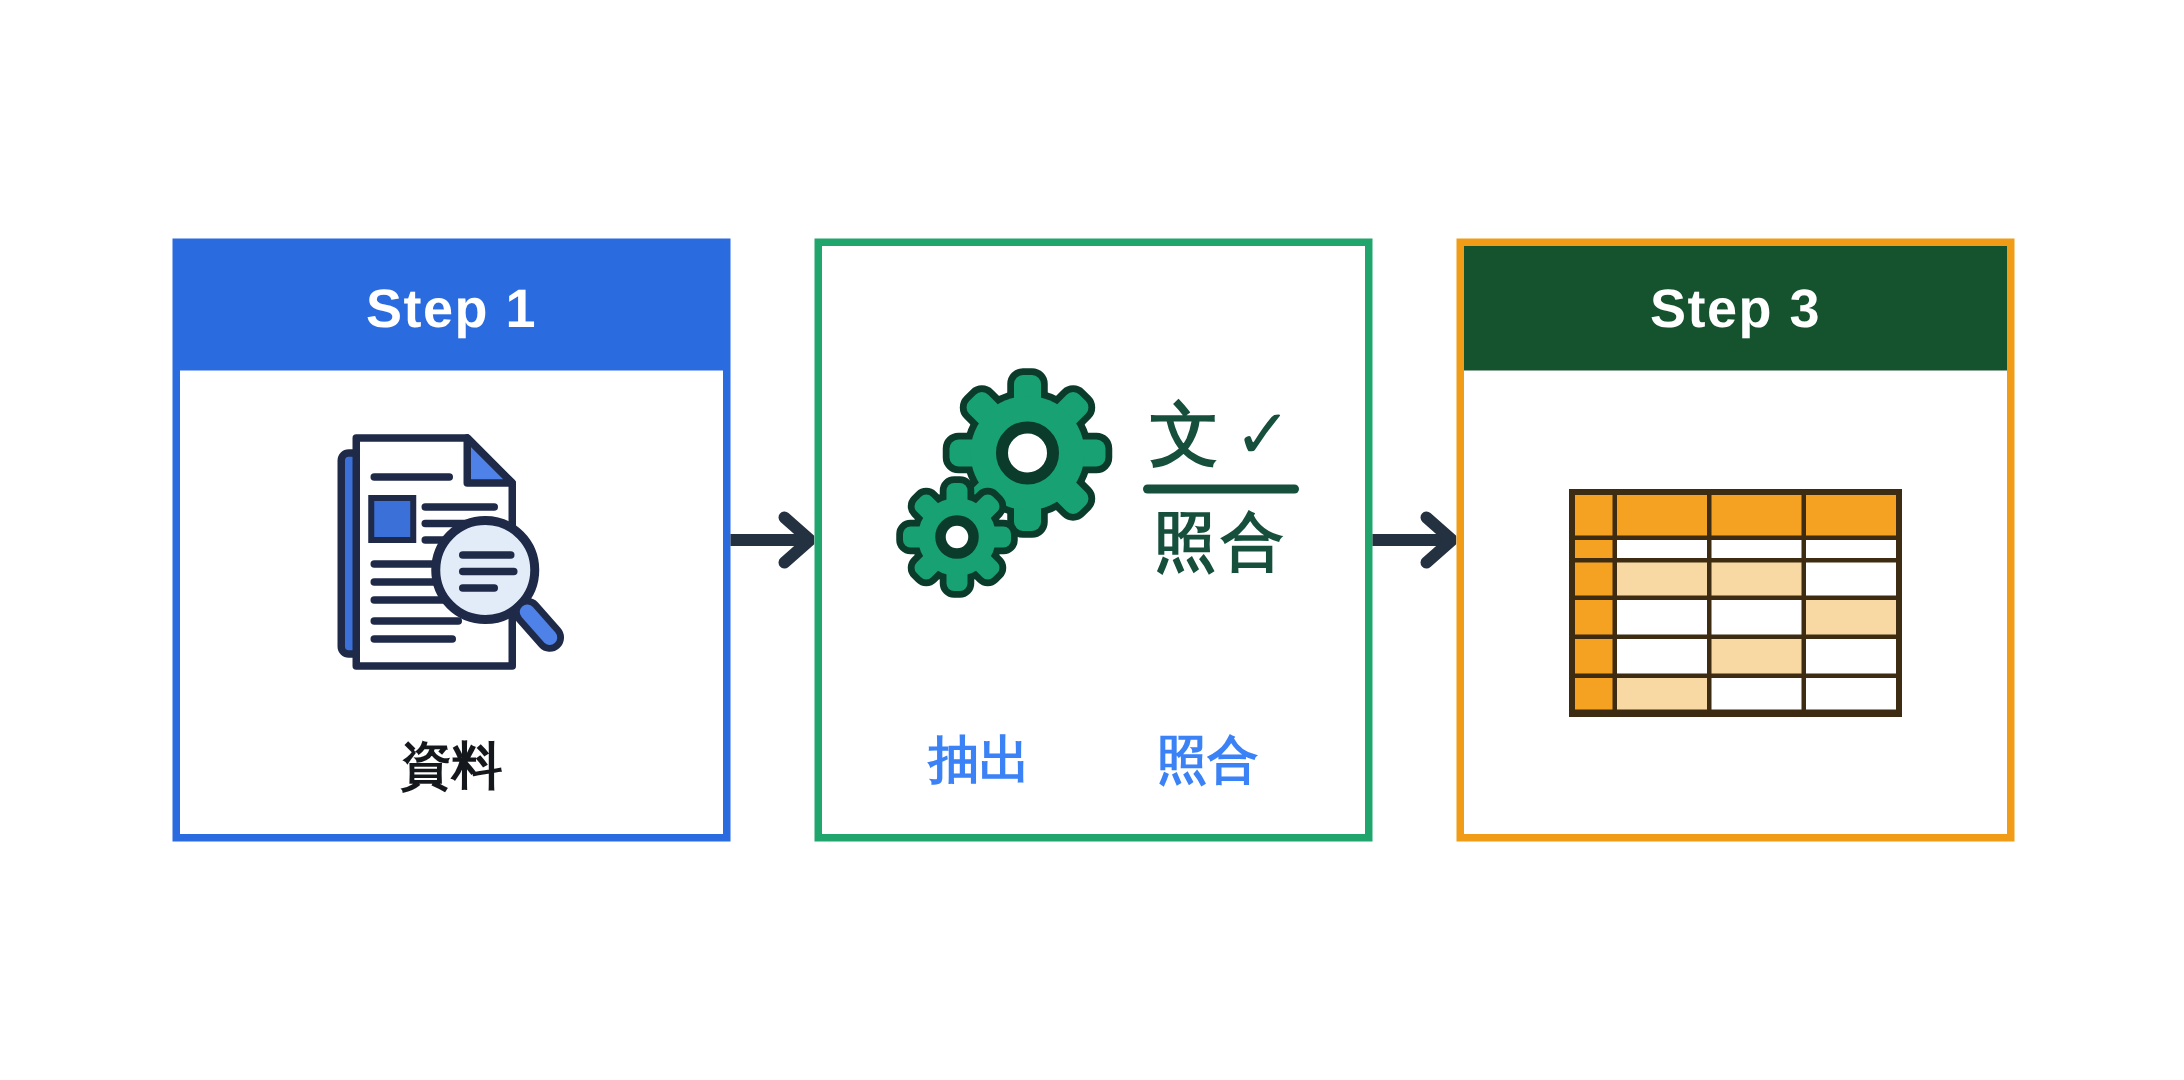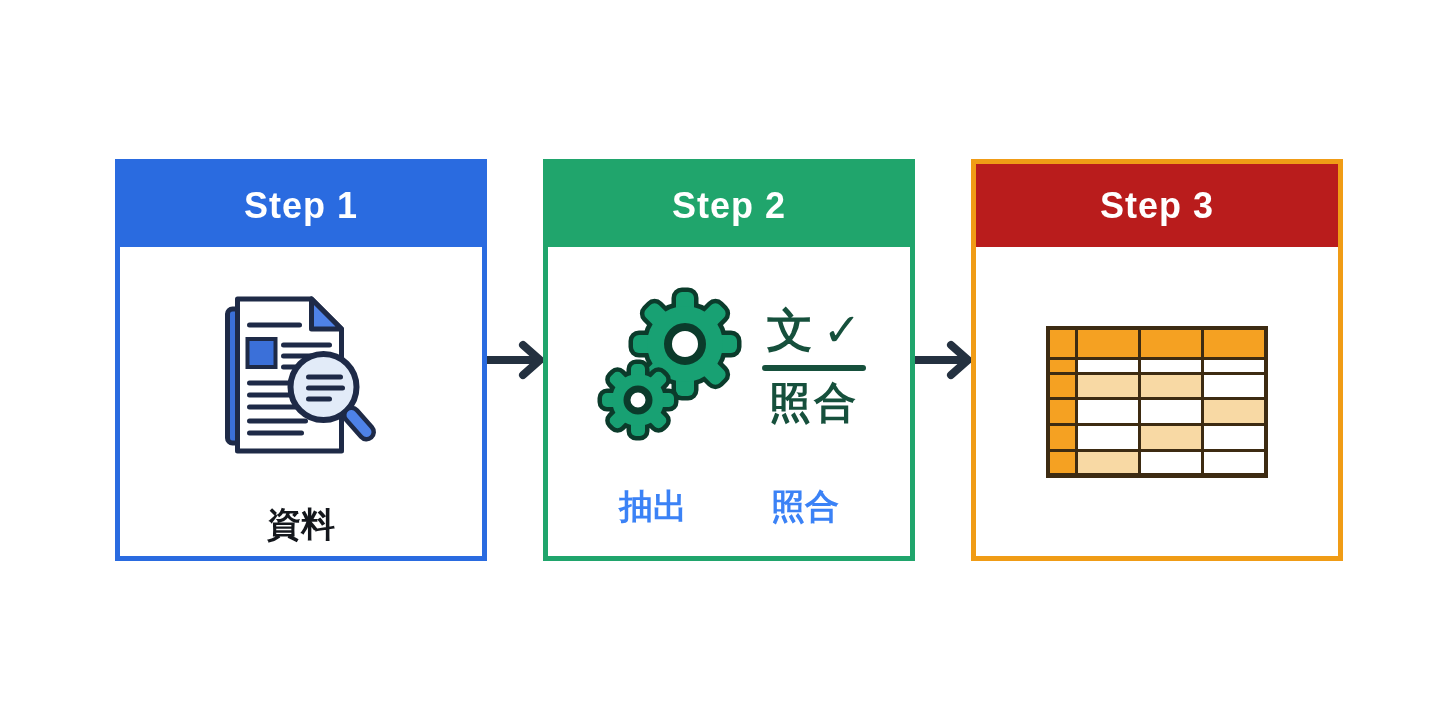--- a/index.html
+++ b/index.html
@@ -51,21 +51,21 @@
     flex: 1;
     display: flex;
     align-items: center;
     justify-content: center;
     width: 100%;
   }
   .card-label {
     font-size: 34px;
     font-weight: 700;
     color: #14171c;
-    margin-bottom: 8px;
+    margin-bottom: 22px;
     text-align: center;
   }
   
   .arrow-slot {
     width: 56px;
     display: flex;
     align-items: center;
     justify-content: center;
   }
   .arrow-slot svg .arrow-stroke {
@@ -183,23 +183,20 @@
     </section>
 
     <div class="arrow-slot">
       <svg width="56" height="44" viewBox="0 0 56 44">
         <line class="arrow-stroke" x1="0" y1="22" x2="48" y2="22"></line>
         <polyline class="arrow-stroke" points="36,7 53,22 36,37"></polyline>
       </svg>
     </div>
 
     <section class="card" style="border-color: rgb(32, 165, 108);">
-      <div class="card-header" style="background: rgb(32, 165, 108);">
-        <span>Step 2</span>
-      </div>
       <div class="card-body">
         <div class="icon-wrap">
           <div class="proc-row">
             <svg class="gear-svg" width="150" height="160" viewBox="0 0 150 160">
               <g>
                 <rect class="gear-stroked" x="41" y="49" width="104" height="18" rx="6" transform="rotate(0 93 58)"></rect>
                 <rect class="gear-stroked" x="41" y="49" width="104" height="18" rx="6" transform="rotate(45 93 58)"></rect>
                 <rect class="gear-stroked" x="41" y="49" width="104" height="18" rx="6" transform="rotate(90 93 58)"></rect>
                 <rect class="gear-stroked" x="41" y="49" width="104" height="18" rx="6" transform="rotate(135 93 58)"></rect>
                 <circle class="gear-stroked" cx="93" cy="58" r="38"></circle>
@@ -242,21 +239,21 @@
     </section>
 
     <div class="arrow-slot">
       <svg width="56" height="44" viewBox="0 0 56 44">
         <line class="arrow-stroke" x1="0" y1="22" x2="48" y2="22"></line>
         <polyline class="arrow-stroke" points="36,7 53,22 36,37"></polyline>
       </svg>
     </div>
 
     <section class="card" style="border-color: rgb(240, 156, 22);">
-      <div class="card-header" style="background: #b91c1c; justify-content: center;">
+      <div class="card-header" style="background: #14532d; justify-content: center;">
         <span>Step 3</span>
       </div>
       <div class="card-body">
         <div class="icon-wrap">
           <div class="table-icon" style="grid-template-columns: 12fr 29.5fr 29fr 29.5fr; grid-template-rows: 21fr 10fr 17fr 17.5fr 18fr 16.5fr; background: rgb(61, 43, 18); border-color: rgb(61, 43, 18);">
               <div style="background: rgb(245, 161, 34);"></div>
               <div style="background: rgb(245, 161, 34);"></div>
               <div style="background: rgb(245, 161, 34);"></div>
               <div style="background: rgb(245, 161, 34);"></div>
               <div style="background: rgb(245, 161, 34);"></div>

